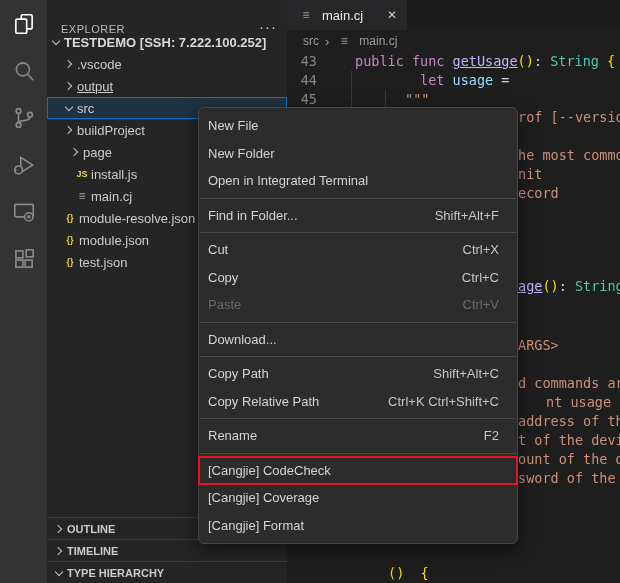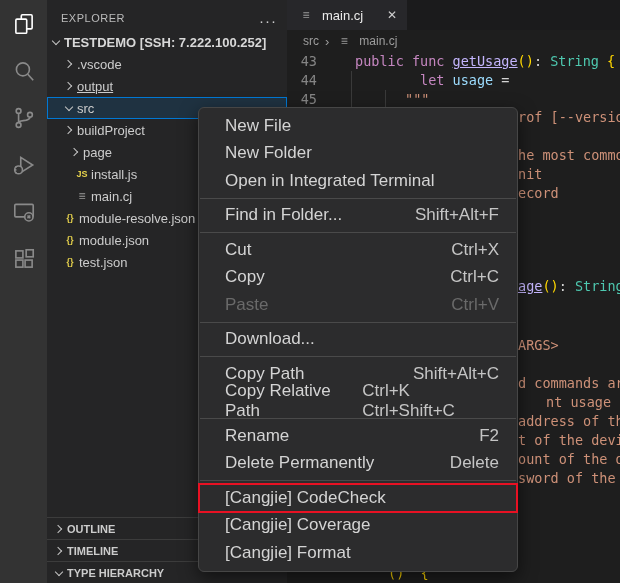--- a/index.html
+++ b/index.html
@@ -6,21 +6,21 @@
   .screen{position:relative;width:620px;height:583px;background:#1e1e1e;overflow:hidden;
           font-family:"Liberation Sans",sans-serif;color:#cccccc;-webkit-font-smoothing:antialiased;}
   
   .activity-bar{position:absolute;left:0;top:0;width:47px;height:583px;background:#333333;
                 display:flex;flex-direction:column;align-items:center;z-index:3;}
   .ab-slot{width:47px;height:47px;display:flex;align-items:center;justify-content:center;}
   .ab-slot svg{stroke:#8a8a8a;fill:none;stroke-width:1.5;}
   .ab-slot.active svg{stroke:#ffffff;}
   
   .sidebar{position:absolute;left:47px;top:0;width:240px;height:583px;background:#252526;z-index:2;}
-  .sb-header{height:31px;display:flex;align-items:flex-start;padding:12px 10px 0 14px;font-size:11px;
+  .sb-header{height:31px;display:flex;align-items:flex-end;padding:4px 10px 0 14px;font-size:11px;
              letter-spacing:.5px;color:#bbbbbb;}
   .sb-more{margin-left:auto;font-size:15px;color:#cccccc;letter-spacing:1px;cursor:pointer;}
   .tree{position:absolute;top:31px;left:0;right:0;}
   .row{height:22px;display:flex;align-items:center;font-size:13px;color:#cccccc;
        border:1px solid transparent;box-sizing:border-box;white-space:nowrap;overflow:hidden;}
   .row.selected{border-color:#0078d4;background:rgba(0,120,212,.16);}
   .row.bold{font-weight:bold;color:#d8d8d8;}
   .chev{width:16px;flex:0 0 16px;display:flex;justify-content:center;align-items:center;}
   .chev i{width:5px;height:5px;border-right:1.3px solid #c5c5c5;border-bottom:1.3px solid #c5c5c5;display:block;}
   .chev.right i{transform:rotate(-45deg);margin-left:-2px;}
@@ -42,21 +42,21 @@
   .bc-sep{color:#9d9d9d;font-size:13px;}
   .mono{font-family:"DejaVu Sans Mono",monospace;font-size:13.5px;line-height:19px;white-space:pre;}
   .lnum{position:absolute;left:287px;width:30px;text-align:right;color:#858585;z-index:1;}
   .codeline{position:absolute;z-index:1;}
   .guide{position:absolute;width:1px;background:#3a3a3a;z-index:1;}
   .tk-kw{color:#c586c0;}.tk-fn{color:#c4b5fd;text-decoration:underline;}.tk-type{color:#4ec9b0;}.tk-var{color:#9cdcfe;}
   .tk-str{color:#ce9178;}.tk-fg{color:#d4d4d4;}.tk-gold{color:#ffd700;}
   
   .menu{position:absolute;left:198px;top:107px;width:320px;background:#2c2c2d;border:1px solid #464646;
         border-radius:6px;box-shadow:0 6px 18px rgba(0,0,0,.55);padding:4px 0;z-index:10;box-sizing:border-box;}
-  .mi{height:27.5px;display:flex;align-items:center;padding:0 18px 0 26px;font-size:17px;color:#d4d4d4;cursor:pointer;}
+  .mi{height:27.5px;display:flex;align-items:center;padding:0 18px 0 9px;font-size:13px;color:#d4d4d4;cursor:pointer;}
   .mi .sc{margin-left:auto;color:#c5c5c5;}
   .mi.disabled{color:#6a6a6a;cursor:default;}
   .mi.disabled .sc{color:#6a6a6a;}
   .mi.highlighted{outline:2px solid #e81123;outline-offset:-1px;}
   .msep{height:1px;background:#4a4a4a;margin:3px 1px;}
 </style>
 </head>
 <body>
 
 <div class="screen">
@@ -268,24 +268,20 @@
       </div>
       <div class="mi">
         <div>Copy Relative Path</div>
         <div class="sc">Ctrl+K Ctrl+Shift+C</div>
       </div>
       <div class="msep"></div>
       <div class="mi">
         <div>Rename</div>
         <div class="sc">F2</div>
       </div>
-      <div class="mi">
-        <div>Delete Permanently</div>
-        <div class="sc">Delete</div>
-      </div>
       <div class="msep"></div>
       <div class="mi highlighted">
         <div>[Cangjie] CodeCheck</div>
       </div>
       <div class="mi">
         <div>[Cangjie] Coverage</div>
       </div>
       <div class="mi">
         <div>[Cangjie] Format</div>
       </div>

